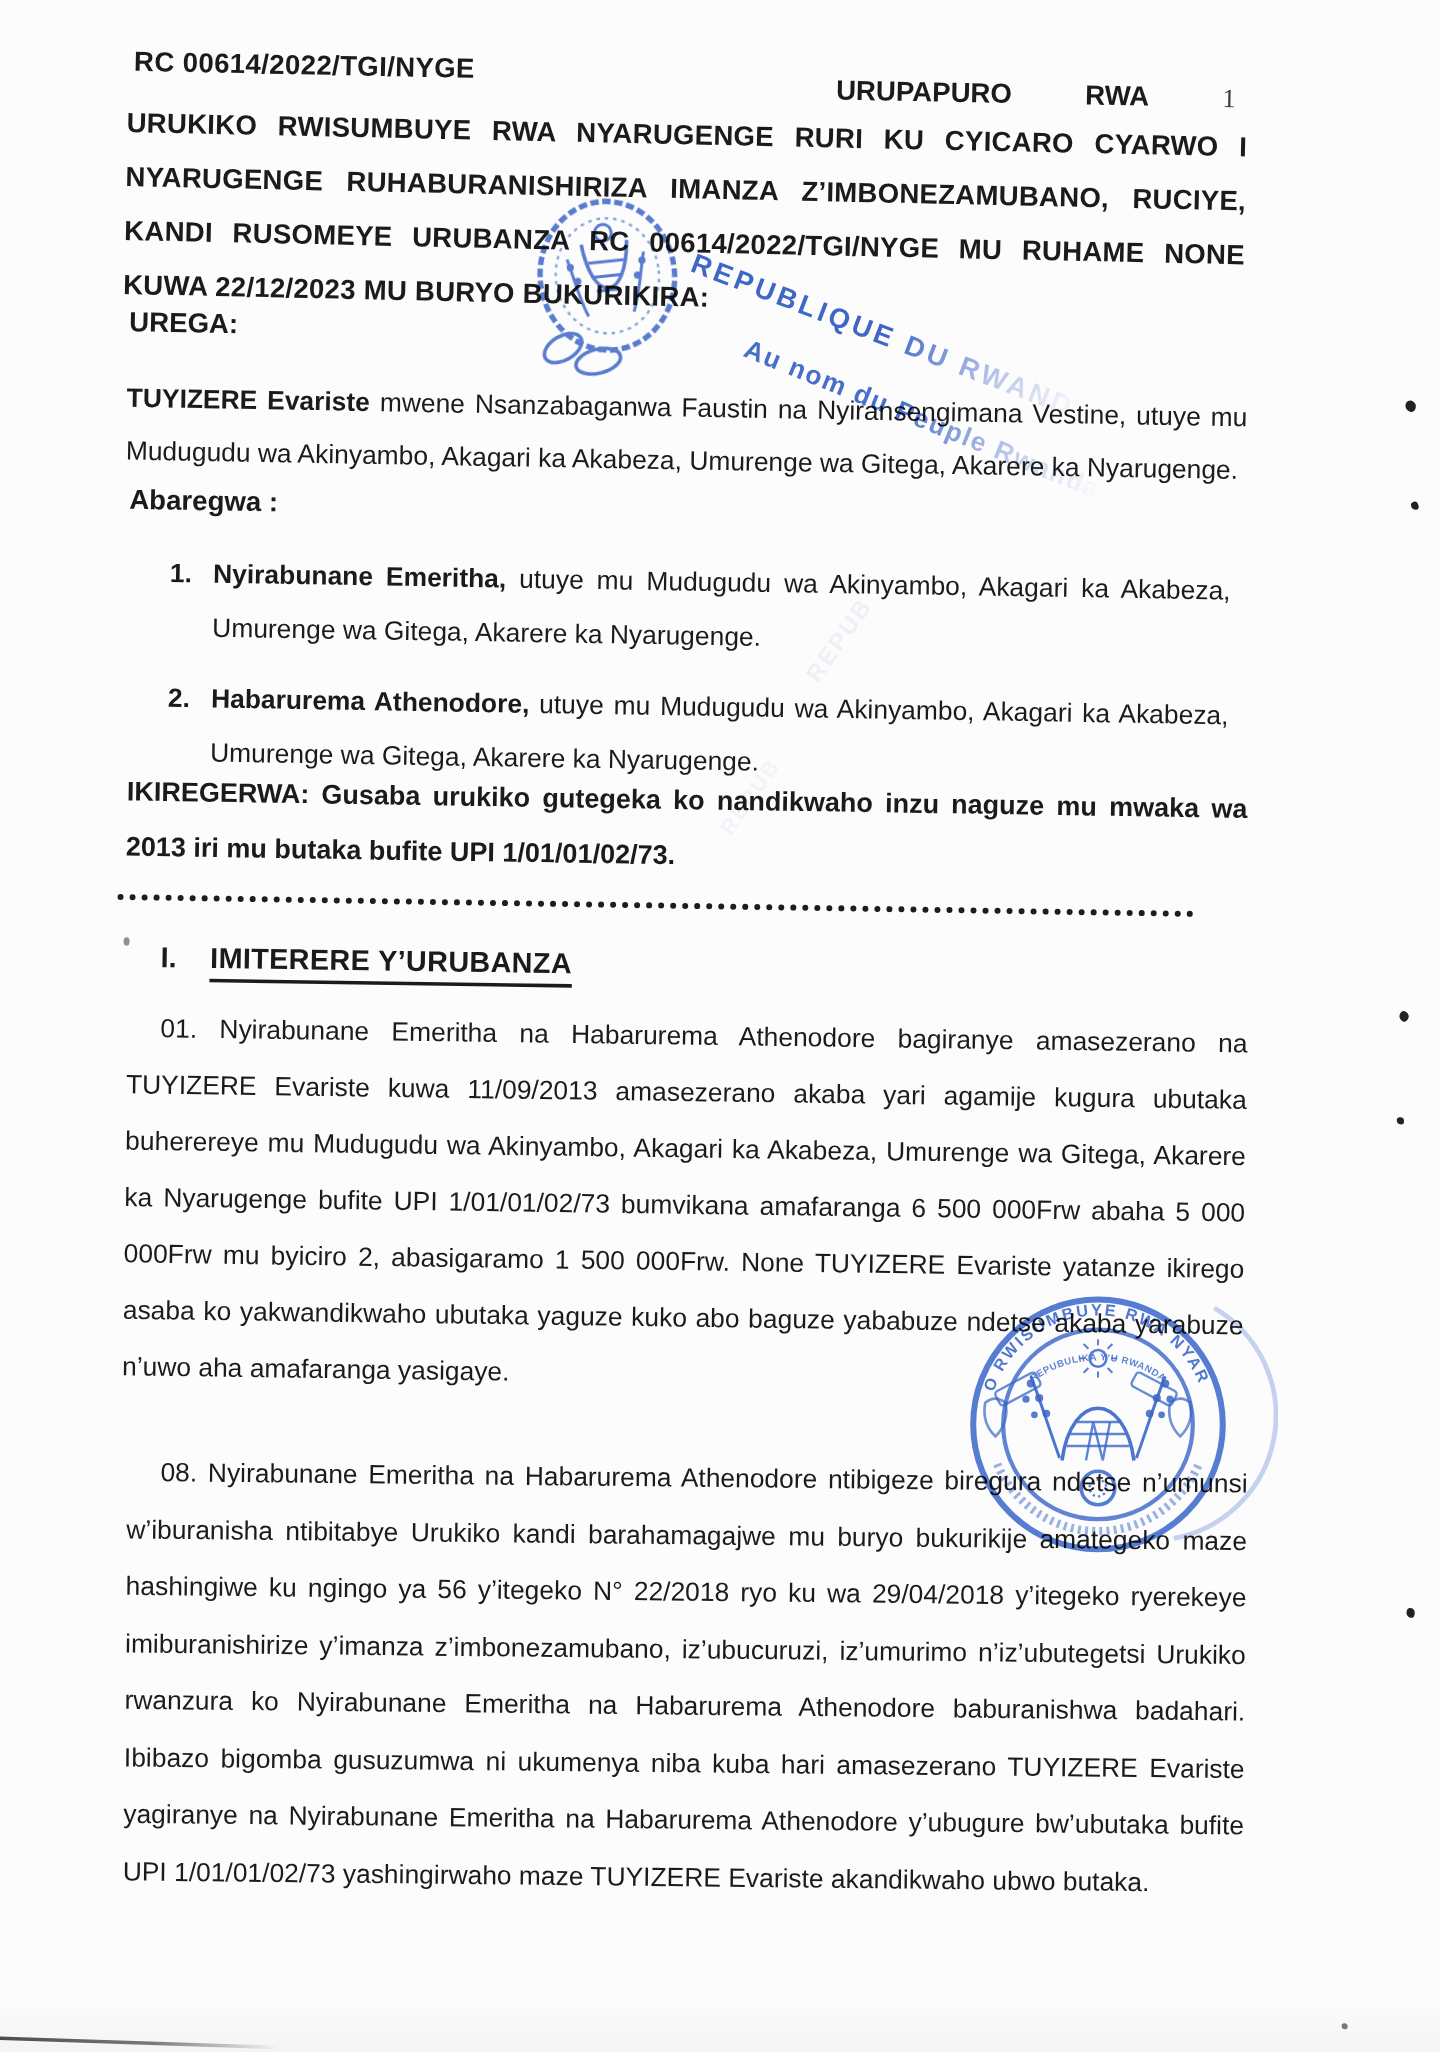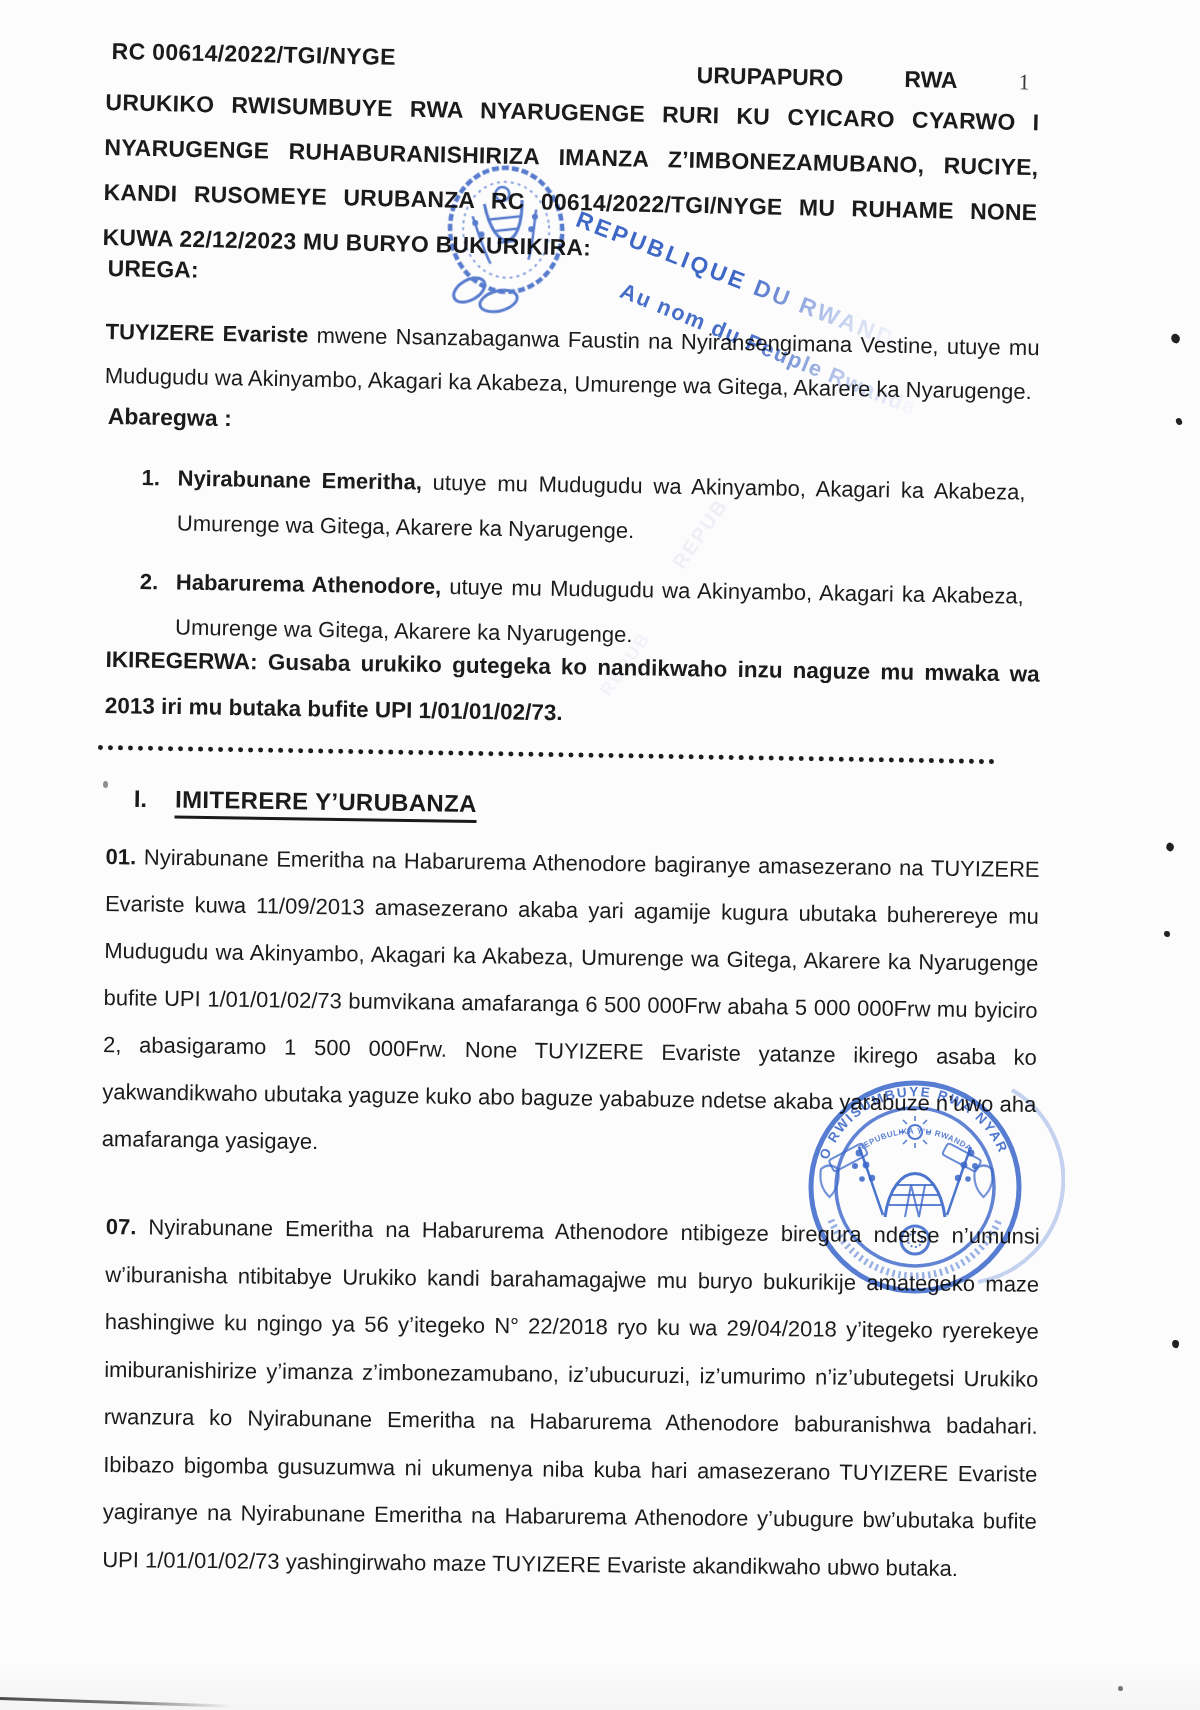--- a/index.html
+++ b/index.html
@@ -26,21 +26,21 @@
   .def-num{width:36px;font-weight:bold;flex:none;}
   .def-text{flex:1;text-align:justify;}
   .ikiregerwa{top:637px;left:106px;width:934px;font-size:22.5px;font-weight:bold;line-height:46px;
     transform:rotate(.9deg);transform-origin:left top;}
   .dotted{top:745px;left:98px;width:897px;height:0;border-top:5px dotted #1d1d1d;
     transform:rotate(.9deg);transform-origin:left top;}
   .heading{top:785px;left:134px;font-size:24px;font-weight:bold;transform:rotate(.85deg);transform-origin:left top;}
   .heading .numeral{margin-right:28px;}
   .heading .title{border-bottom:3.5px solid #1b1b1b;padding-bottom:3px;letter-spacing:.3px;}
   .para{width:934px;font-size:22px;line-height:47px;transform-origin:left top;}
-  .para .pnum{font-weight:bold;}
+  .para .pnum{font-weight:normal;margin-left:28px;}
   .para01{top:833px;left:106px;transform:rotate(.8deg);}
   .para02{top:1203px;left:106px;line-height:47.5px;transform:rotate(.6deg);}
   .stamp-layer{position:absolute;inset:0;mix-blend-mode:multiply;pointer-events:none;}
   .stamp-text1{top:206px;left:582px;font-size:23px;font-weight:bold;letter-spacing:3px;color:#2f5cc4;
     transform:rotate(21deg);transform-origin:left top;opacity:.92;
     -webkit-mask-image:linear-gradient(100deg,#000 48%,rgba(0,0,0,.35) 75%,transparent 95%);
     mask-image:linear-gradient(100deg,#000 48%,rgba(0,0,0,.35) 75%,transparent 95%);}
   .stamp-text2{top:278px;left:626px;font-size:22px;font-weight:bold;letter-spacing:1.5px;color:#2f5cc4;
     transform:rotate(22deg);transform-origin:left top;opacity:.88;
     -webkit-mask-image:linear-gradient(100deg,#000 40%,rgba(0,0,0,.3) 72%,transparent 94%);
@@ -100,21 +100,21 @@
   <div class="abs heading">
     <span class="numeral">I.</span><span class="title">IMITERERE Y’URUBANZA</span>
   </div>
 
   <div class="abs para para01 just">
     <span class="pnum">01.</span>
     <span>Nyirabunane Emeritha na Habarurema Athenodore bagiranye amasezerano na TUYIZERE Evariste kuwa 11/09/2013 amasezerano akaba yari agamije kugura ubutaka buherereye mu Mudugudu wa Akinyambo, Akagari ka Akabeza, Umurenge wa Gitega, Akarere ka Nyarugenge bufite UPI 1/01/01/02/73 bumvikana amafaranga 6 500 000Frw abaha 5 000 000Frw mu byiciro 2, abasigaramo 1 500 000Frw. None TUYIZERE Evariste yatanze ikirego asaba ko yakwandikwaho ubutaka yaguze kuko abo baguze yababuze ndetse akaba yarabuze n’uwo aha amafaranga yasigaye.</span>
   </div>
 
   <div class="abs para para02 just">
-    <span class="pnum">07.</span>
+    <span class="pnum">08.</span>
     <span>Nyirabunane Emeritha na Habarurema Athenodore ntibigeze biregura ndetse n’umunsi w’iburanisha ntibitabye Urukiko kandi barahamagajwe mu buryo bukurikije amategeko maze hashingiwe ku ngingo ya 56 y’itegeko N° 22/2018 ryo ku wa 29/04/2018 y’itegeko ryerekeye imiburanishirize y’imanza z’imbonezamubano, iz’ubucuruzi, iz’umurimo n’iz’ubutegetsi Urukiko rwanzura ko Nyirabunane Emeritha na Habarurema Athenodore baburanishwa badahari. Ibibazo bigomba gusuzumwa ni ukumenya niba kuba hari amasezerano TUYIZERE Evariste yagiranye na Nyirabunane Emeritha na Habarurema Athenodore y’ubugure bw’ubutaka bufite UPI 1/01/01/02/73 yashingirwaho maze TUYIZERE Evariste akandikwaho ubwo butaka.</span>
   </div>
 
   <div class="stamp-layer">
 
     <svg class="abs top-emblem" viewBox="0 0 150 160">
       <g fill="none" stroke="#2f5cc4" opacity=".9">
         <ellipse cx="77" cy="72" rx="56" ry="62" stroke-width="4.5" stroke-dasharray="7 3"></ellipse>
         <ellipse cx="77" cy="72" rx="43" ry="48" stroke-width="2" stroke-dasharray="3 4" opacity=".7"></ellipse>
         <path d="M58,44 C63,95 91,95 96,44" stroke-width="3"></path>

